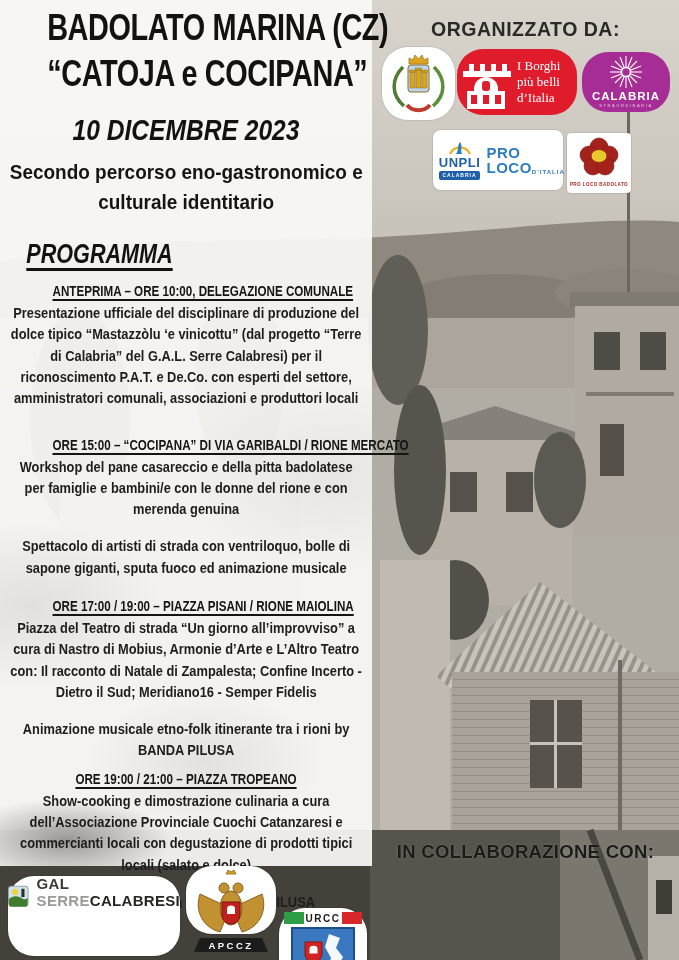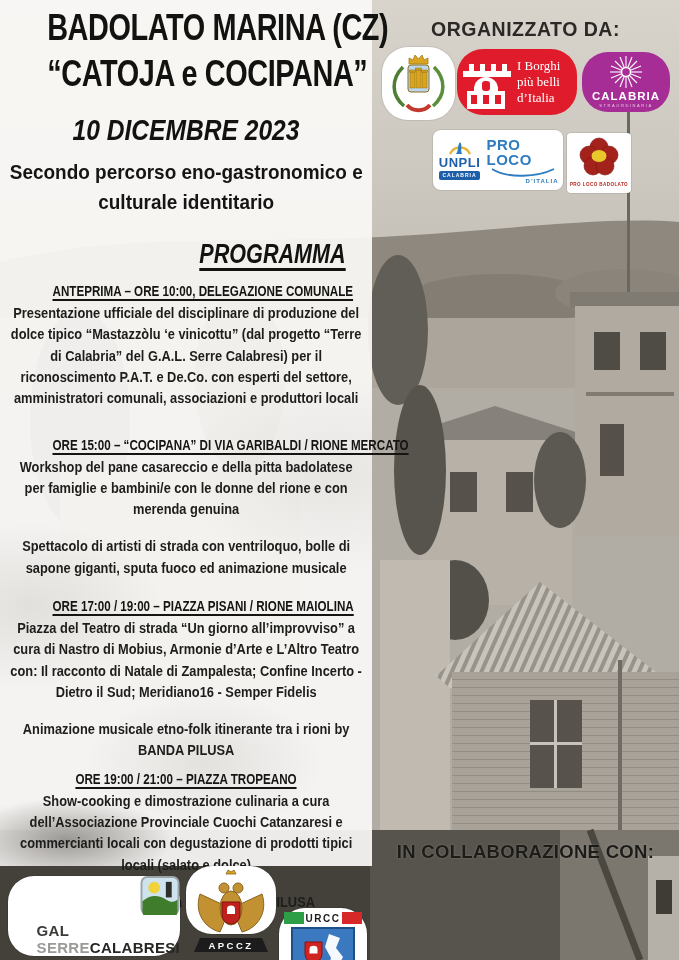--- a/index.html
+++ b/index.html
@@ -16,21 +16,21 @@
       radial-gradient(220px 140px at 90% 55%, rgba(110,105,98,0.10), transparent 70%),
       radial-gradient(170px 100px at 55% 88%, rgba(100,95,88,0.12), transparent 70%);
     padding:8px 8px 0 8px;box-sizing:border-box;text-align:center;color:#171715;}
   .t-line{white-space:nowrap;text-align:center;font-weight:900;font-size:37px;line-height:1.06;
           letter-spacing:-0.5px;transform:scaleX(0.78);color:#121210;}
   .t-line2{margin-top:7px;}
   .date-line{margin-top:20px;white-space:nowrap;text-align:center;font-weight:900;font-style:italic;
           font-size:30px;line-height:1.1;transform:scaleX(0.82);color:#121210;}
   .subtitle{margin-top:11px;width:108%;margin-left:-4%;transform:scaleX(0.925);transform-origin:50% 0;
           font-weight:700;font-size:20.5px;line-height:1.42;color:#151513;}
-  .prog-wrap{margin-top:24px;text-align:right;}
+  .prog-wrap{margin-top:24px;text-align:left;}
   .prog-head{display:inline-block;font-weight:900;font-style:italic;font-size:27px;line-height:1.1;
           transform:scaleX(0.8);text-decoration:underline;text-decoration-thickness:3px;
           text-underline-offset:5px;color:#121210;}
   .sec-head{white-space:nowrap;text-align:center;font-weight:800;font-size:15.5px;line-height:1.15;
           transform:scaleX(0.75);text-decoration:underline;text-decoration-thickness:2px;
           text-underline-offset:3px;color:#141412;}
   .sec-body{margin-top:3px;width:113%;margin-left:-6.5%;transform:scaleX(0.885);transform-origin:50% 0;
           font-weight:700;font-size:14.5px;line-height:1.47;color:#1d1d1b;}
   .mt-s1{margin-top:13px;} .mt-s2{margin-top:26px;} .mt-s3{margin-top:18px;} .mt-s4{margin-top:8px;}
   .mt-b2{margin-top:16px;}
@@ -49,30 +49,30 @@
   .borghi-text{color:#fff;font-family:"Liberation Serif",serif;font-size:13px;line-height:1.25;
           text-align:left;padding-left:2px;}
   .calabria-card{left:582px;top:52px;width:88px;height:60px;background:#a62d96;}
 
   .unpli-proloco-card{left:433px;top:130px;width:130px;height:60px;border-radius:8px;
           display:flex;align-items:center;justify-content:center;gap:5px;padding:4px;}
   .unpli-block{display:flex;flex-direction:column;align-items:center;width:44px;}
   .unpli-label{color:#1d5fa8;font-weight:800;font-size:13px;letter-spacing:0.5px;line-height:1;}
   .unpli-bar{margin-top:2px;background:#1d5fa8;color:#fff;font-weight:700;font-size:5px;
           letter-spacing:1px;border-radius:2px;padding:1px 3px;line-height:1.4;}
-  .proloco-block{display:flex;flex-direction:column;align-items:center;width:72px;}
+  .proloco-block{display:flex;flex-direction:row;align-items:center;width:72px;}
   .proloco-label{color:#2f7cc0;font-weight:900;font-size:15px;letter-spacing:0.5px;line-height:1;}
   .proloco-sub{color:#2f7cc0;font-weight:700;font-size:6px;letter-spacing:1px;align-self:flex-end;margin-top:1px;}
   .flower-card{left:567px;top:133px;width:64px;height:60px;border-radius:4px;
           display:flex;flex-direction:column;align-items:center;justify-content:flex-start;padding-top:2px;}
   .flower-label{color:#b5281e;font-weight:700;font-size:4.6px;letter-spacing:0.4px;margin-top:1px;}
 
   
-  .gal-card{left:8px;top:876px;width:172px;height:80px;display:flex;align-items:flex-end;
-          justify-content:center;gap:8px;flex-direction:column;}
+  .gal-card{left:8px;top:876px;width:172px;height:80px;display:flex;align-items:flex-start;
+          justify-content:center;gap:8px;}
   .gal-text{text-align:left;font-size:15px;line-height:1.1;letter-spacing:0.3px;}
   .gal-l1{font-weight:800;color:#3a3a38;}
   .gal-light{font-weight:800;color:#9a9a98;}
   .gal-bold{font-weight:900;color:#262624;}
   .apccz-card{left:186px;top:866px;width:90px;height:68px;}
   .urcc-card{left:279px;top:908px;width:88px;height:120px;}
   .calabriasona-card{left:372px;top:870px;width:188px;height:85px;display:flex;flex-direction:column;
           align-items:center;justify-content:center;}
   .cs-row{display:flex;align-items:center;}
   .cs-text{font-weight:900;font-size:25px;letter-spacing:-0.5px;color:#121212;transform:scaleX(0.88);}

